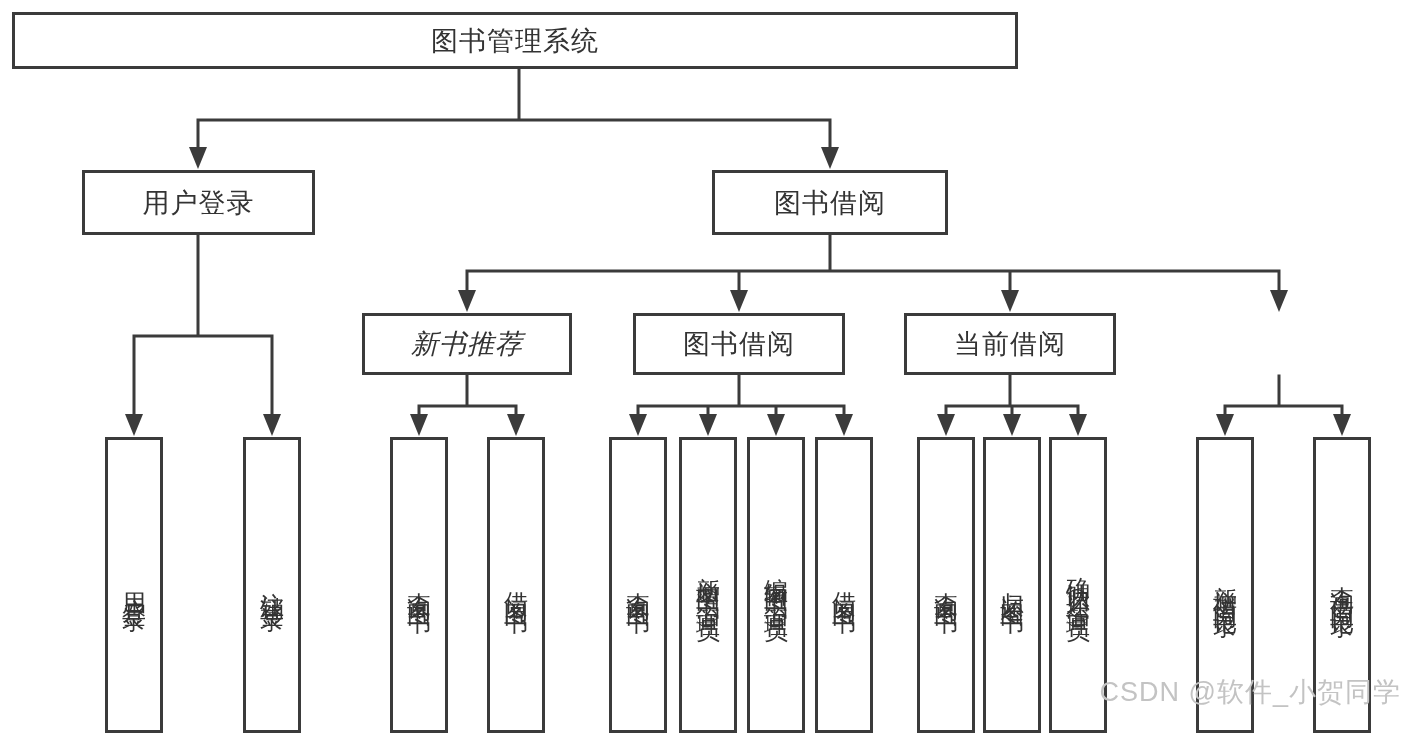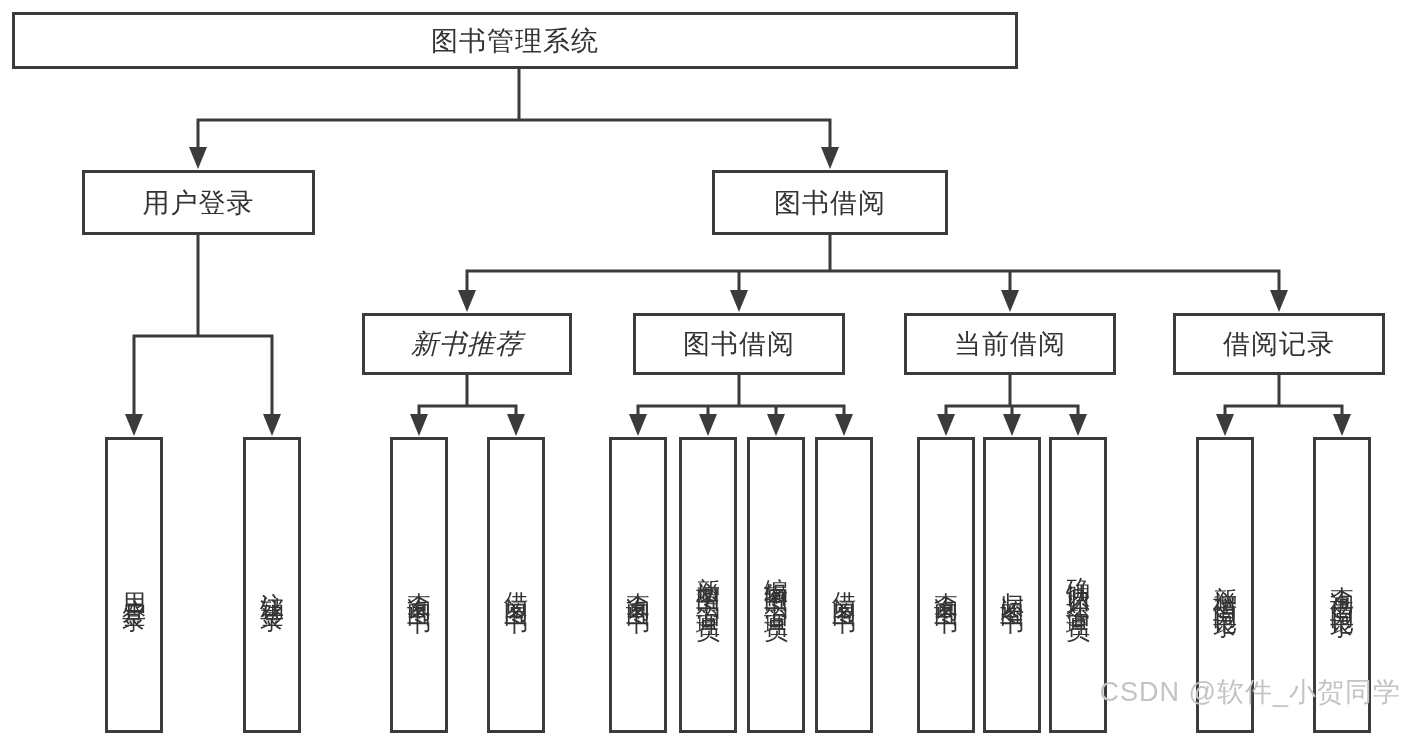--- a/index.html
+++ b/index.html
@@ -119,23 +119,20 @@
 
   <div class="box mid" style="left:362px; width:210px;font-style:italic;">
     <span class="htext">新书推荐</span>
   </div>
   <div class="box mid" style="left:633px; width:212px;">
     <span class="htext">图书借阅</span>
   </div>
   <div class="box mid" style="left:904px; width:212px;">
     <span class="htext">当前借阅</span>
   </div>
-  <div class="box mid" style="left:1173px; width:212px;">
-    <span class="htext">借阅记录</span>
-  </div>
 
   <div class="box leaf" style="left:105px;">
     <span class="vtext">用户登录</span>
   </div>
   <div class="box leaf" style="left:243px;">
     <span class="vtext">注销登录</span>
   </div>
 
   <div class="box leaf" style="left:390px;">
     <span class="vtext">查询图书</span>

